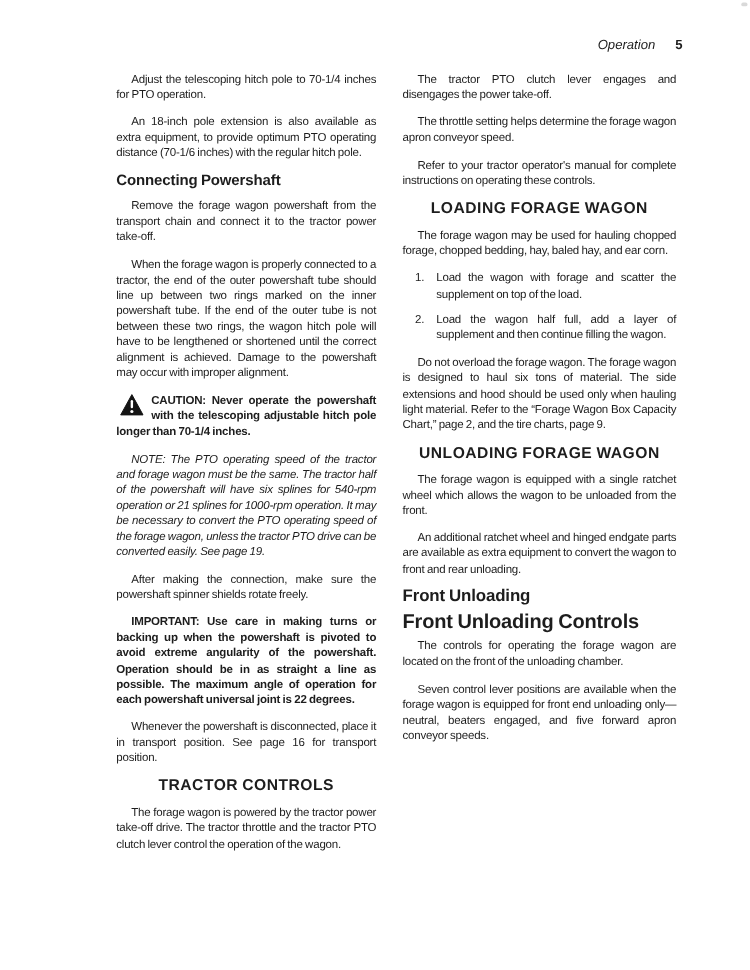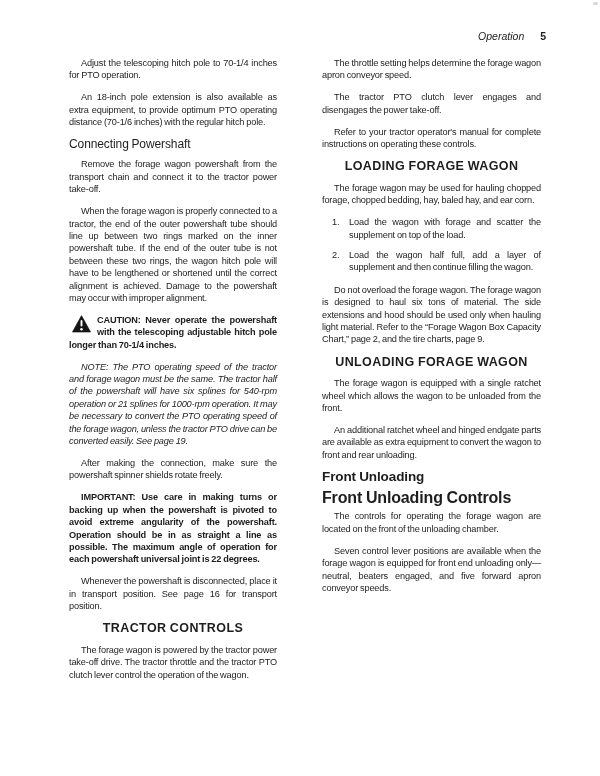--- a/index.html
+++ b/index.html
@@ -21,27 +21,27 @@
   .running-header .sec { font-style: italic; }
   .running-header .pagenum { font-weight: bold; margin-left: 13px; }
 
   
   .col {
     position: absolute; top: 57px;
     font-size: 9.2px; line-height: 12.4px;
     letter-spacing: -0.15px; word-spacing: -0.5px;
     text-align: justify;
   }
-  .col-left  { left: 69px;  width: 208px; }
+  .col-left  { left: 93px;  width: 208px; }
   .col-right { left: 322px; width: 219px; }
 
   p { margin: 0 0 9.5px 0; text-indent: 12px; }
 
   .h-sub {
-    font-weight: normal; font-size: 12px; letter-spacing: -0.1px;
+    font-weight: bold; font-size: 12px; letter-spacing: -0.1px;
     text-align: left; text-indent: 0; margin: 6px 0 8px 0;
   }
   .h-main {
     font-weight: bold; font-size: 12.5px; letter-spacing: 0.4px;
     text-align: center; text-indent: 0; margin: 10px 0 9px 0;
   }
   .h-front {
     font-weight: bold; font-size: 13.5px; letter-spacing: -0.1px;
     text-align: left; text-indent: 0; margin: 9px 0 9px 0;
   }
@@ -109,22 +109,22 @@
     <p>After making the connection, make sure the powershaft spinner shields rotate freely.</p>
     <p class="imp">IMPORTANT: Use care in making turns or backing up when the powershaft is pivoted to avoid extreme angularity of the powershaft. Operation should be in as straight a line as possible. The maximum angle of operation for each powershaft universal joint is 22 degrees.</p>
     <p>Whenever the powershaft is disconnected, place it in transport position. See page 16 for transport position.</p>
 
     <div class="h-main">TRACTOR CONTROLS</div>
 
     <p>The forage wagon is powered by the tractor power take-off drive. The tractor throttle and the tractor PTO clutch lever control the operation of the wagon.</p>
   </div>
 
   <div class="col col-right">
+    <p>The tractor PTO clutch lever engages and disengages the power take-off.</p>
     <p>The throttle setting helps determine the forage wagon apron conveyor speed.</p>
-    <p>The tractor PTO clutch lever engages and disengages the power take-off.</p>
     <p>Refer to your tractor operator's manual for complete instructions on operating these controls.</p>
 
     <div class="h-main">LOADING FORAGE WAGON</div>
 
     <p>The forage wagon may be used for hauling chopped forage, chopped bedding, hay, baled hay, and ear corn.</p>
 
     <div class="numbered-list">
       <div class="list-item">
         <span class="num">1.</span>
         <span class="li-text">Load the wagon with forage and scatter the supplement on top of the load.</span>

